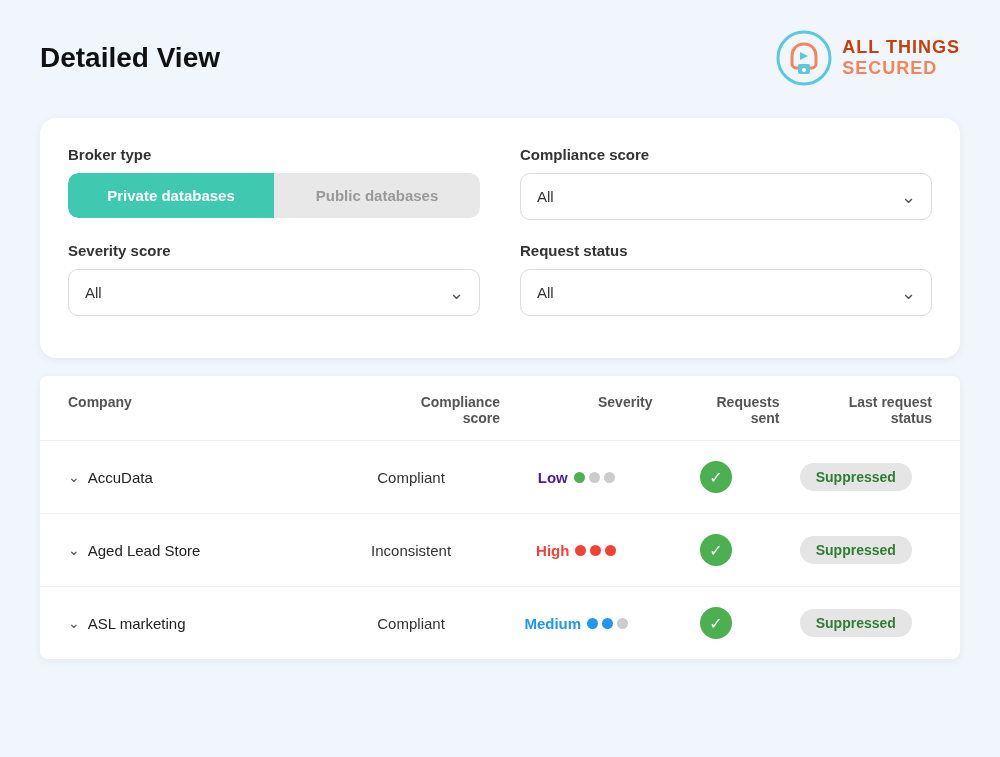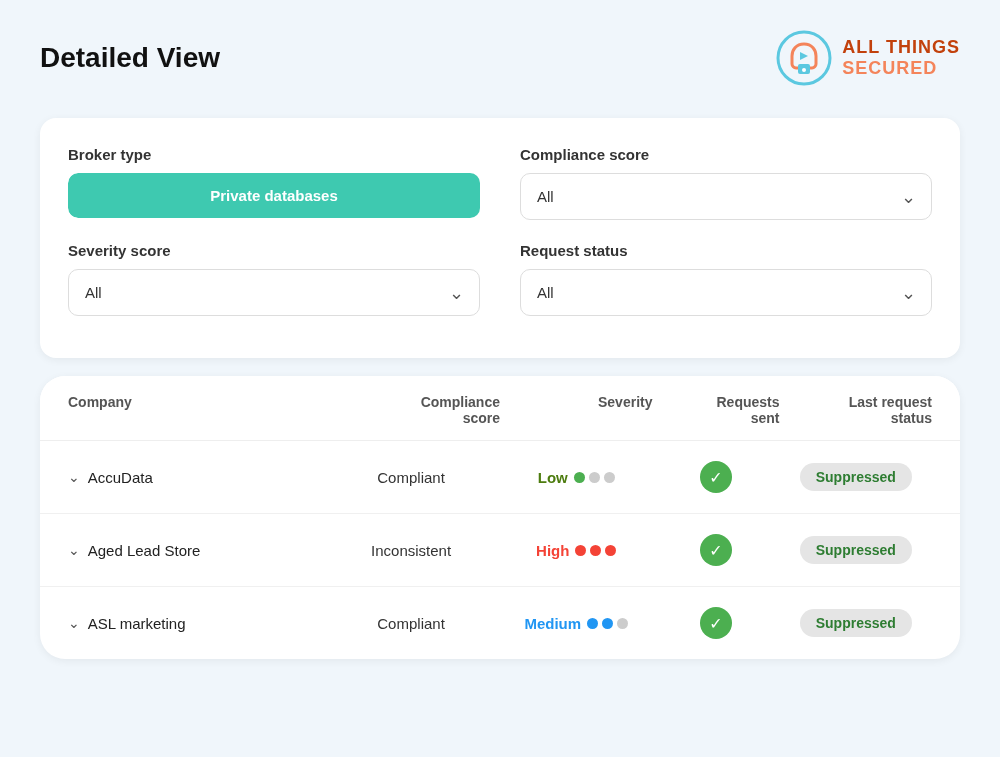--- a/index.html
+++ b/index.html
@@ -114,21 +114,21 @@
       position: absolute;
       right: 16px;
       top: 50%;
       transform: translateY(-50%);
       pointer-events: none;
       font-size: 18px;
       color: #555;
     }
     .table-section {
       background: white;
-      border-radius: 25px;
+      border-radius: 8px;
       overflow: hidden;
       box-shadow: 0 2px 8px rgba(0,0,0,0.06);
     }
     .table-header {
       display: grid;
       grid-template-columns: 2fr 1.4fr 1.2fr 1fr 1.2fr;
       padding: 18px 28px 14px;
       background: white;
       border-bottom: 1.5px solid #eee;
     }
@@ -184,21 +184,21 @@
     }
     .dot {
       width: 11px;
       height: 11px;
       border-radius: 50%;
     }
     .dot-active-low { background: #4caf50; }
     .dot-active-high { background: #f44336; }
     .dot-active-medium { background: #2196f3; }
     .dot-inactive { background: #ccc; }
-    .severity-low { color: #4d7c0f; }
+    .severity-low { color: #4c1d95; }
     .severity-high { color: #f44336; }
     .severity-medium { color: #2196f3; }
     .requests-cell {
       text-align: center;
     }
     .check-icon {
       width: 32px;
       height: 32px;
       background: #4caf50;
       border-radius: 50%;
@@ -240,20 +240,21 @@
     </div>
   </div>
 </div>
 
 <div class="filters-section">
   <div class="filter-row">
     <div class="filter-group">
       <div class="filter-label">Broker type</div>
       <div class="toggle-group">
         <button class="toggle-btn active">Private databases</button>
+        <button class="toggle-btn inactive">Public databases</button>
       </div>
     </div>
     <div class="filter-group">
       <div class="filter-label">Compliance score</div>
       <div class="select-wrapper">
         <select class="select-dropdown">
           <option>All</option>
         </select>
         <span class="chevron">⌄</span>
       </div>

